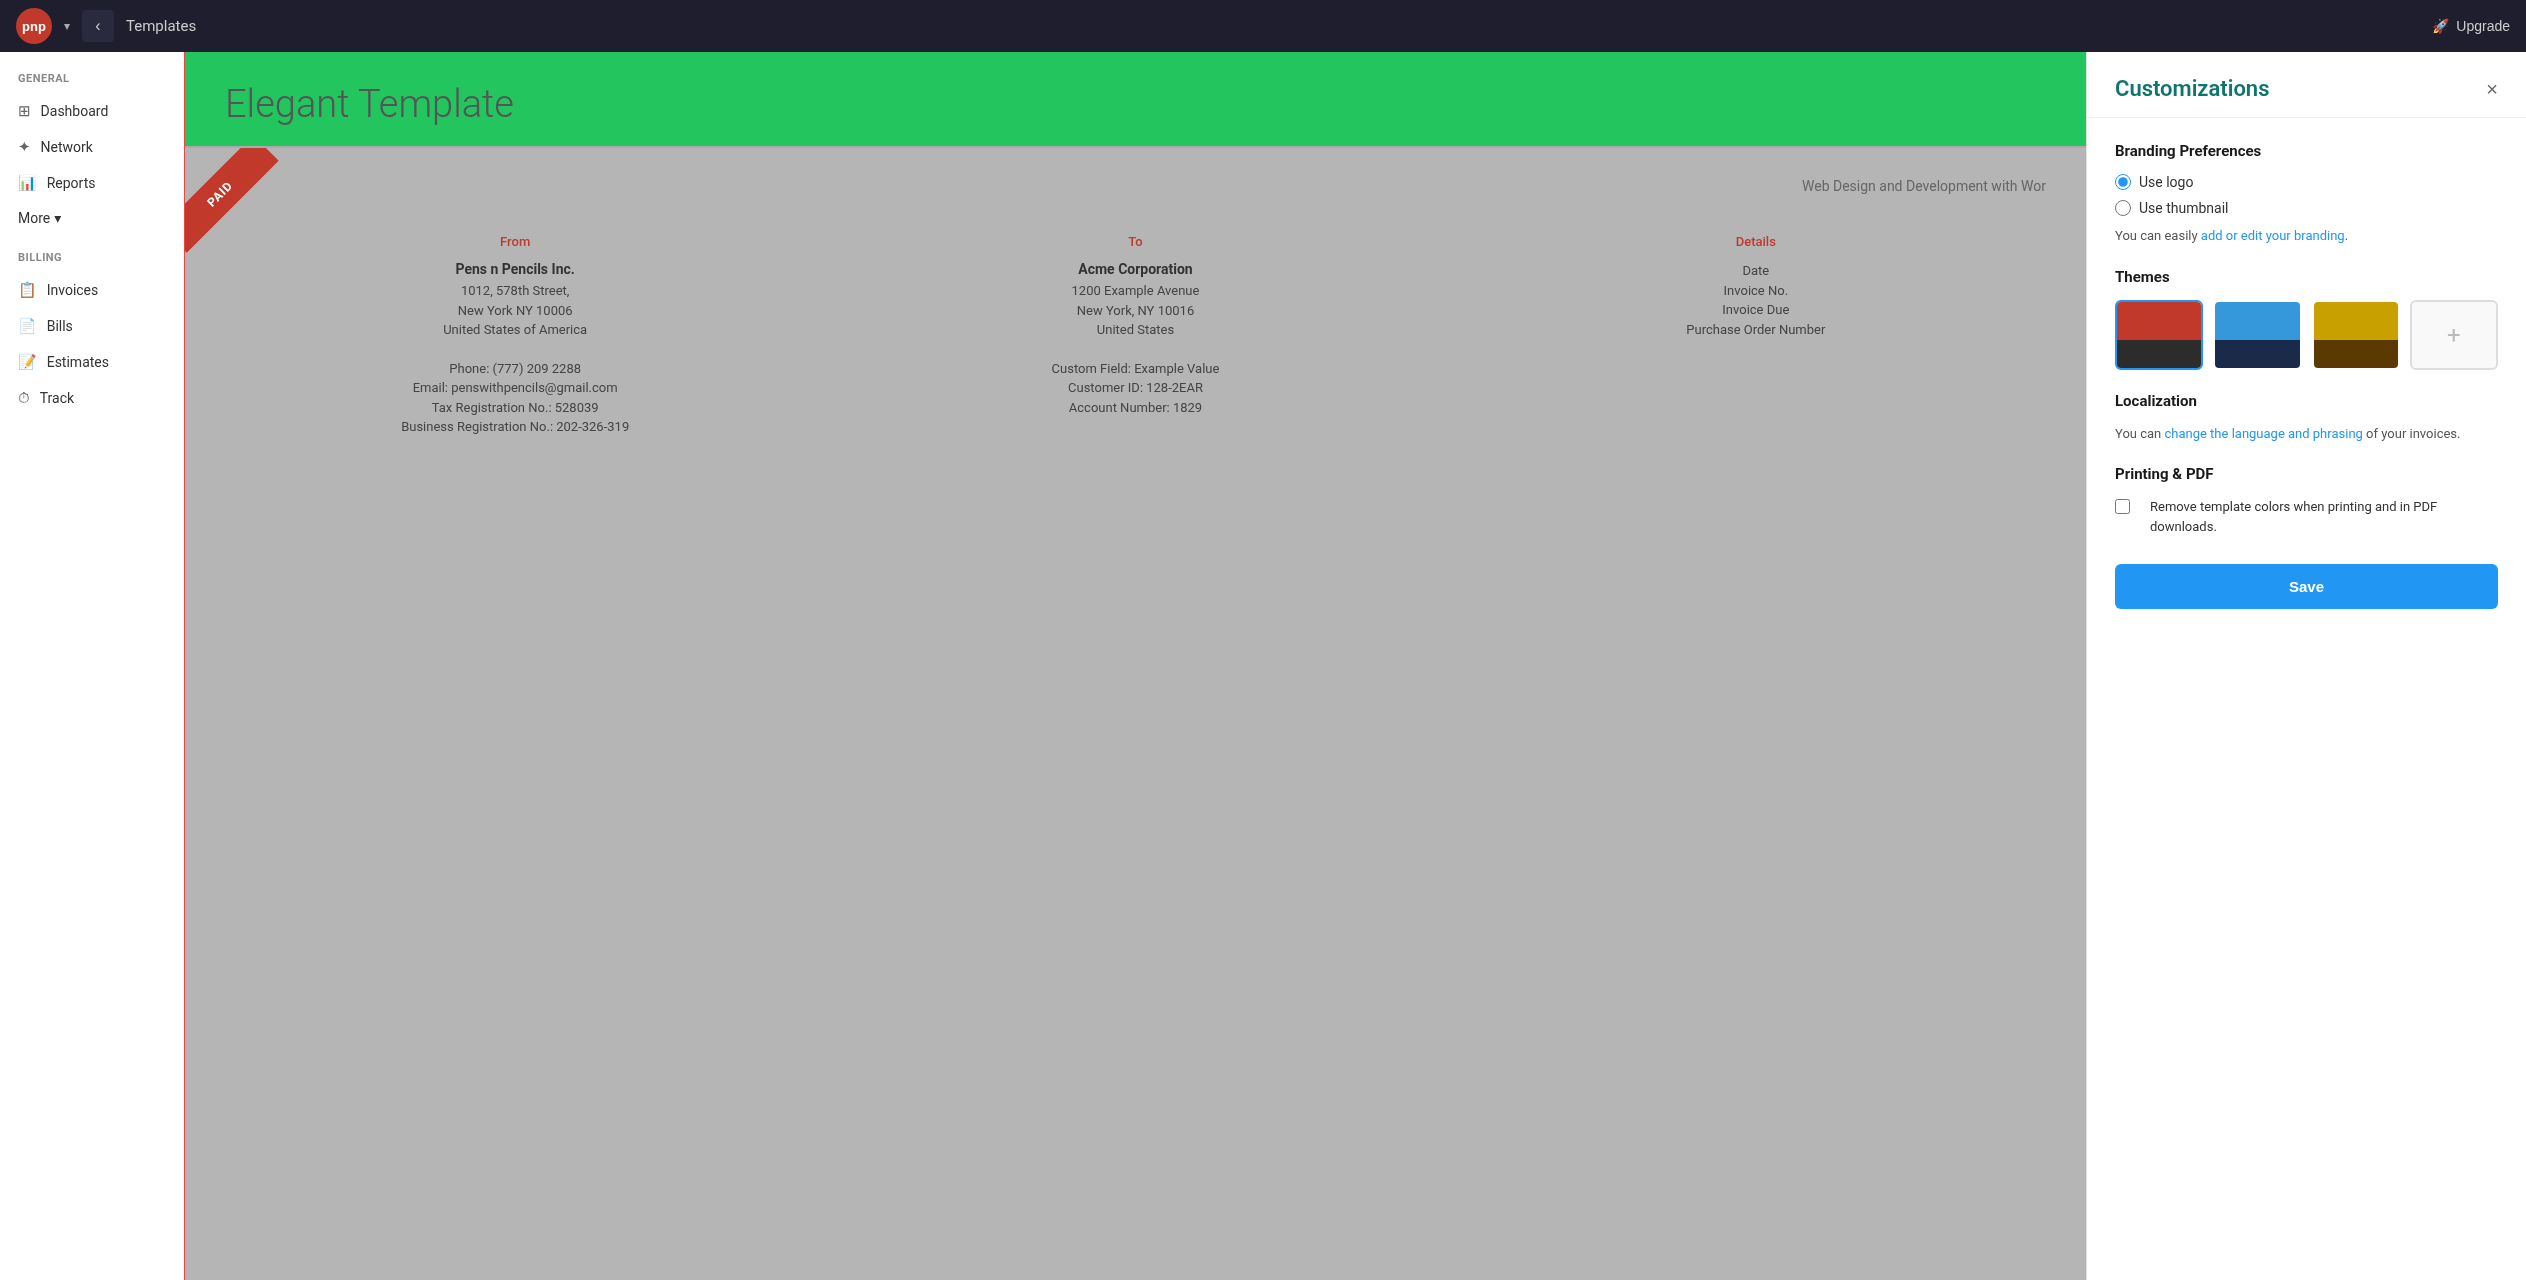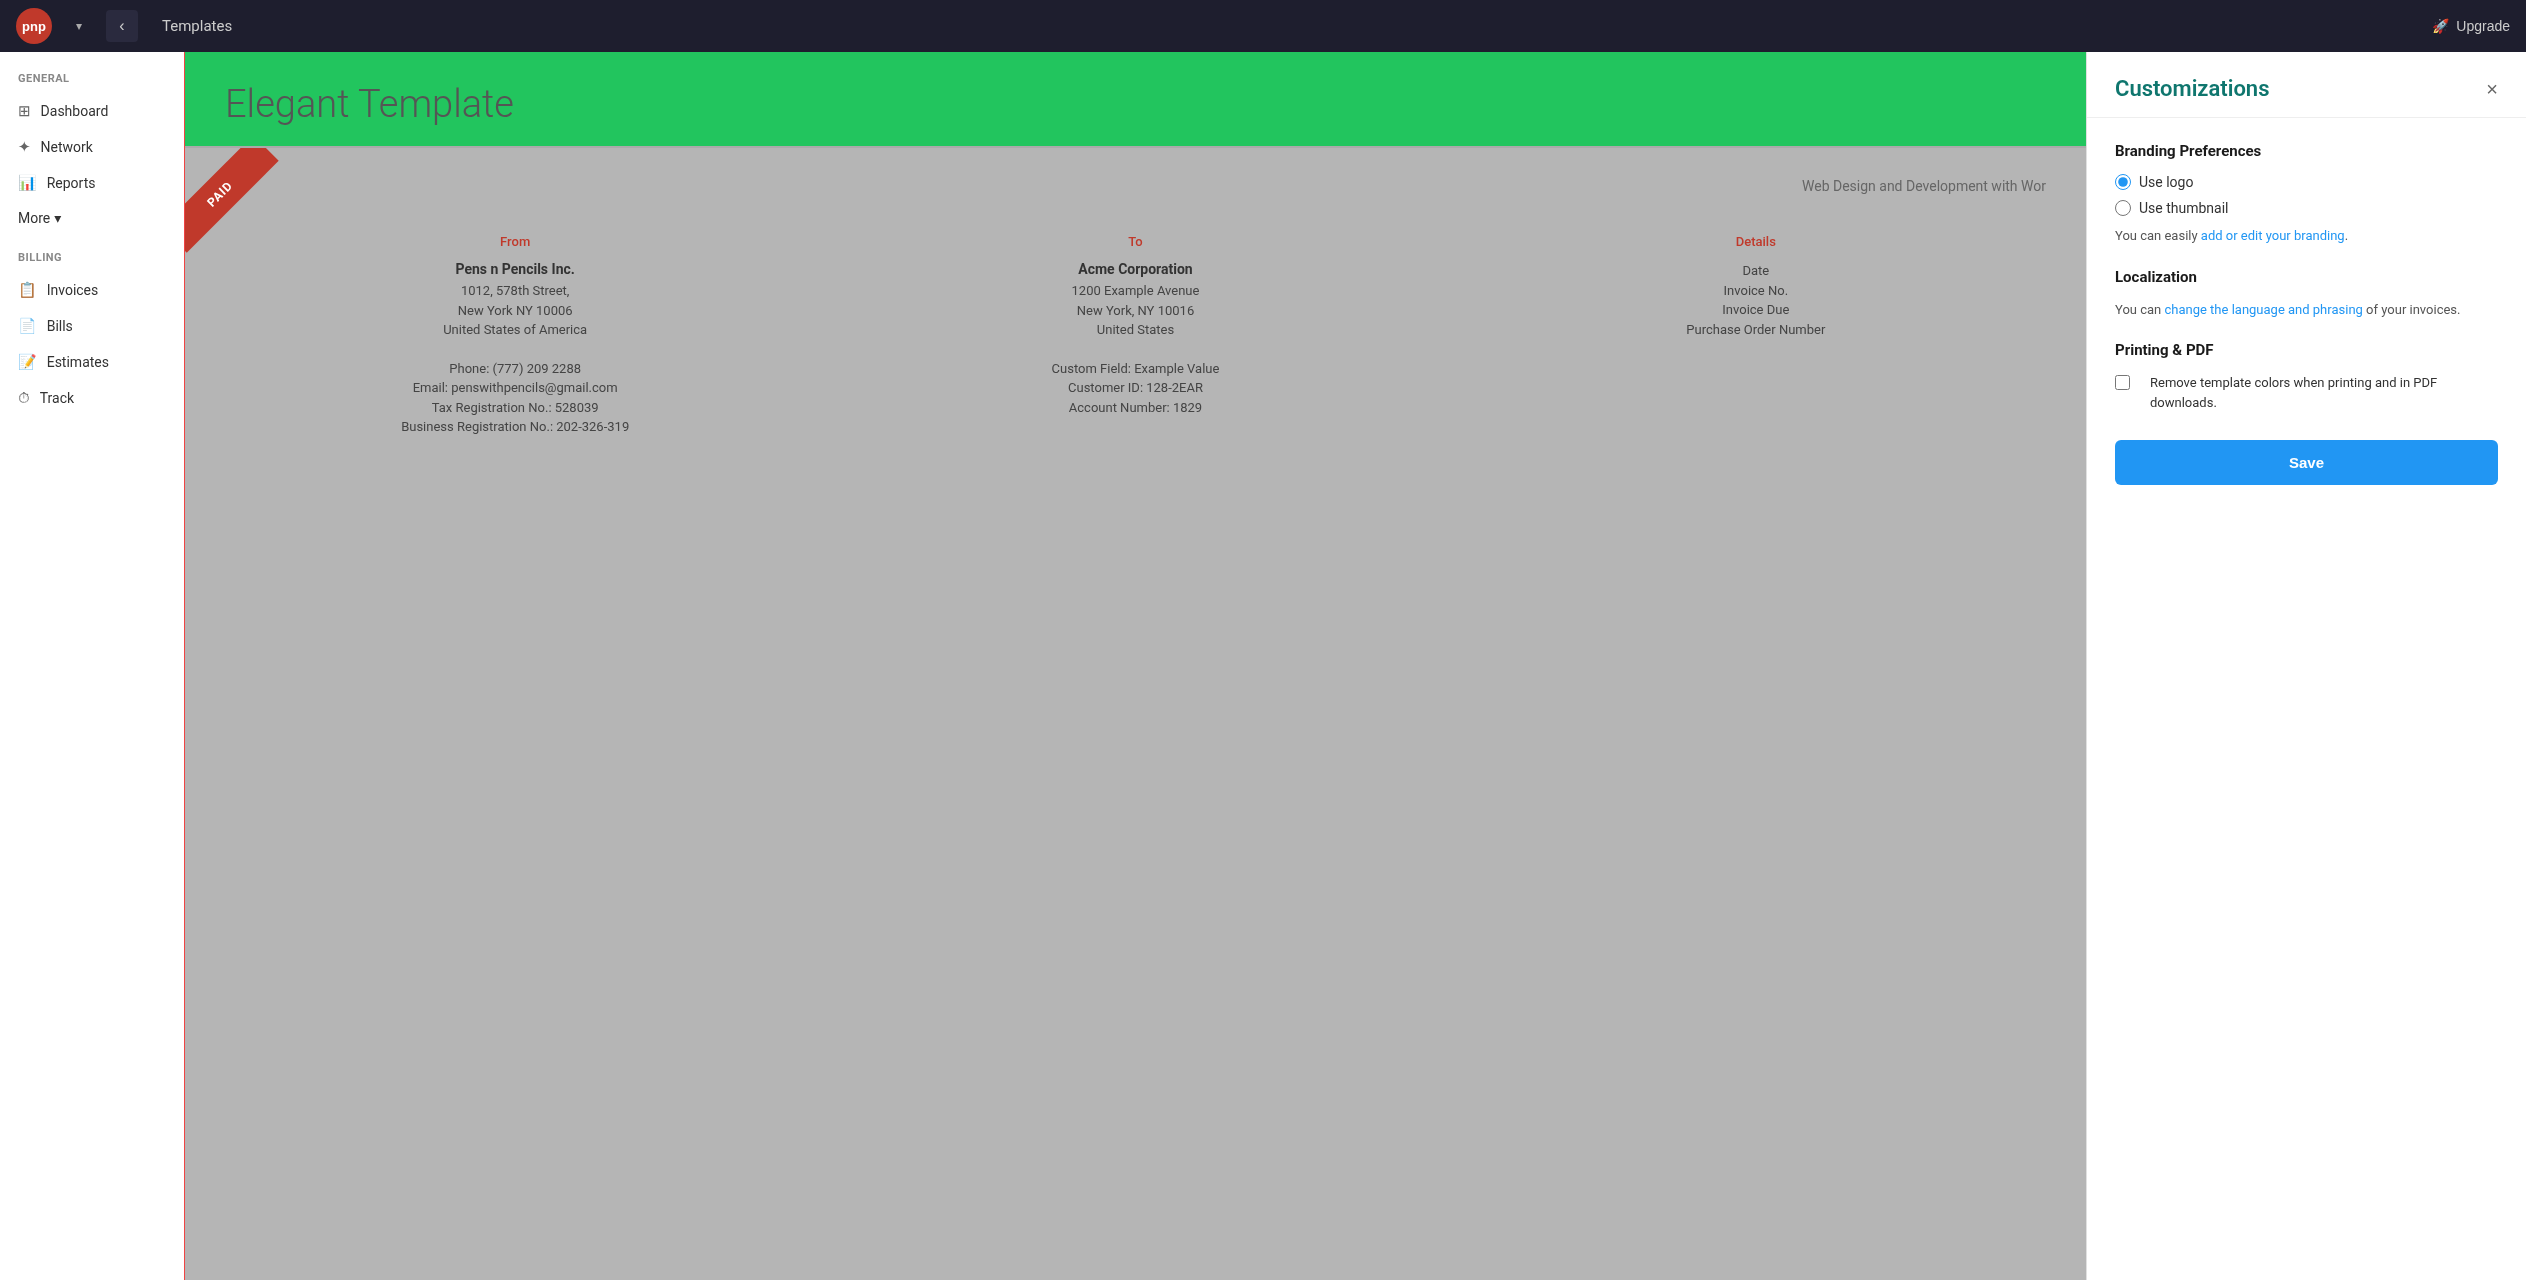--- a/index.html
+++ b/index.html
@@ -5,21 +5,21 @@
     * { box-sizing: border-box; margin: 0; padding: 0; }
     body { font-family: -apple-system, BlinkMacSystemFont, 'Segoe UI', Roboto, sans-serif; display: flex; flex-direction: column; height: 100vh; overflow: hidden; background: #1a1a2e; }
 
     
     .top-nav {
       background: #1e1e2e;
       height: 52px;
       display: flex;
       align-items: center;
       padding: 0 16px;
-      gap: 24px;
+      gap: 12px;
       flex-shrink: 0;
     }
     .logo-btn {
       background: #c0392b;
       color: white;
       font-weight: bold;
       font-size: 13px;
       border-radius: 50%;
       width: 36px;
       height: 36px;
@@ -475,20 +475,38 @@
         </label>
         <label class="radio-option">
           <input class="radio-input" type="radio" name="branding" style="">
           <span class="radio-label">Use thumbnail</span>
         </label>
         <p class="branding-note">
           <span>You can easily </span><a class="branding-link">add or edit your branding</a><span>.</span>
         </p>
       </div>
 
+      <div class="themes-section">
+        <div class="section-title">Themes</div>
+        <div class="themes-grid">
+          <div class="theme-swatch active">
+            <div class="theme-swatch-top" style="background:#c0392b;"></div>
+            <div class="theme-swatch-bottom" style="background:#2c2c2c;"></div>
+          </div>
+          <div class="theme-swatch">
+            <div class="theme-swatch-top" style="background:#3498db;"></div>
+            <div class="theme-swatch-bottom" style="background:#1a2a4a;"></div>
+          </div>
+          <div class="theme-swatch">
+            <div class="theme-swatch-top" style="background:#c8a000;"></div>
+            <div class="theme-swatch-bottom" style="background:#5a3a00;"></div>
+          </div>
+          <div class="theme-add">+</div>
+        </div>
+      </div>
 
       <div class="localization-section">
         <div class="section-title">Localization</div>
         <p class="localization-text">
           <span>You can </span><a class="localization-link">change the language and phrasing</a><span> of your invoices.</span>
         </p>
       </div>
 
       <div class="printing-section">
         <div class="section-title">Printing &amp; PDF</div>

